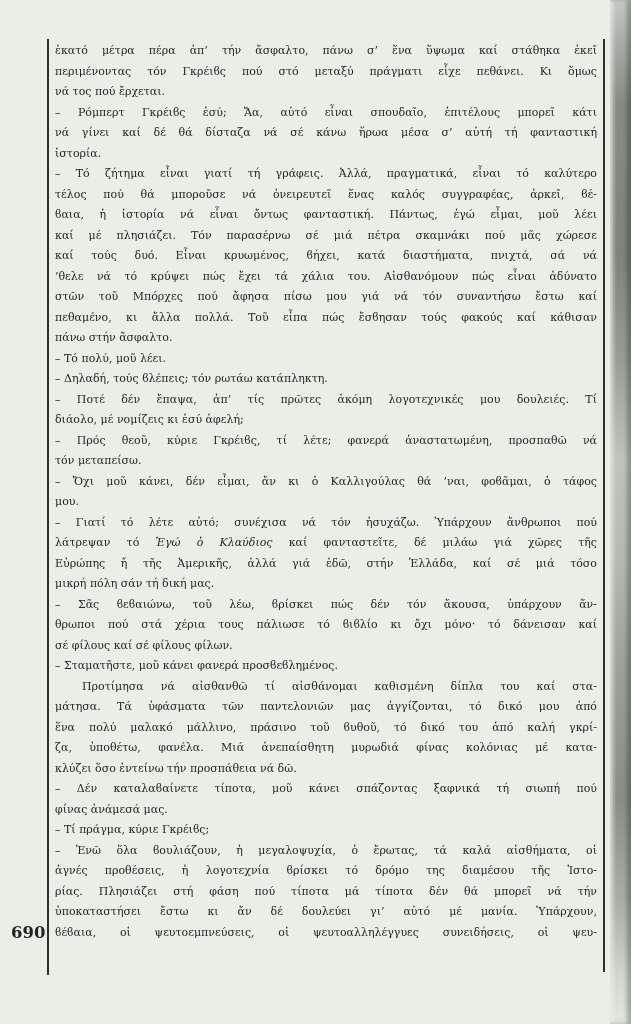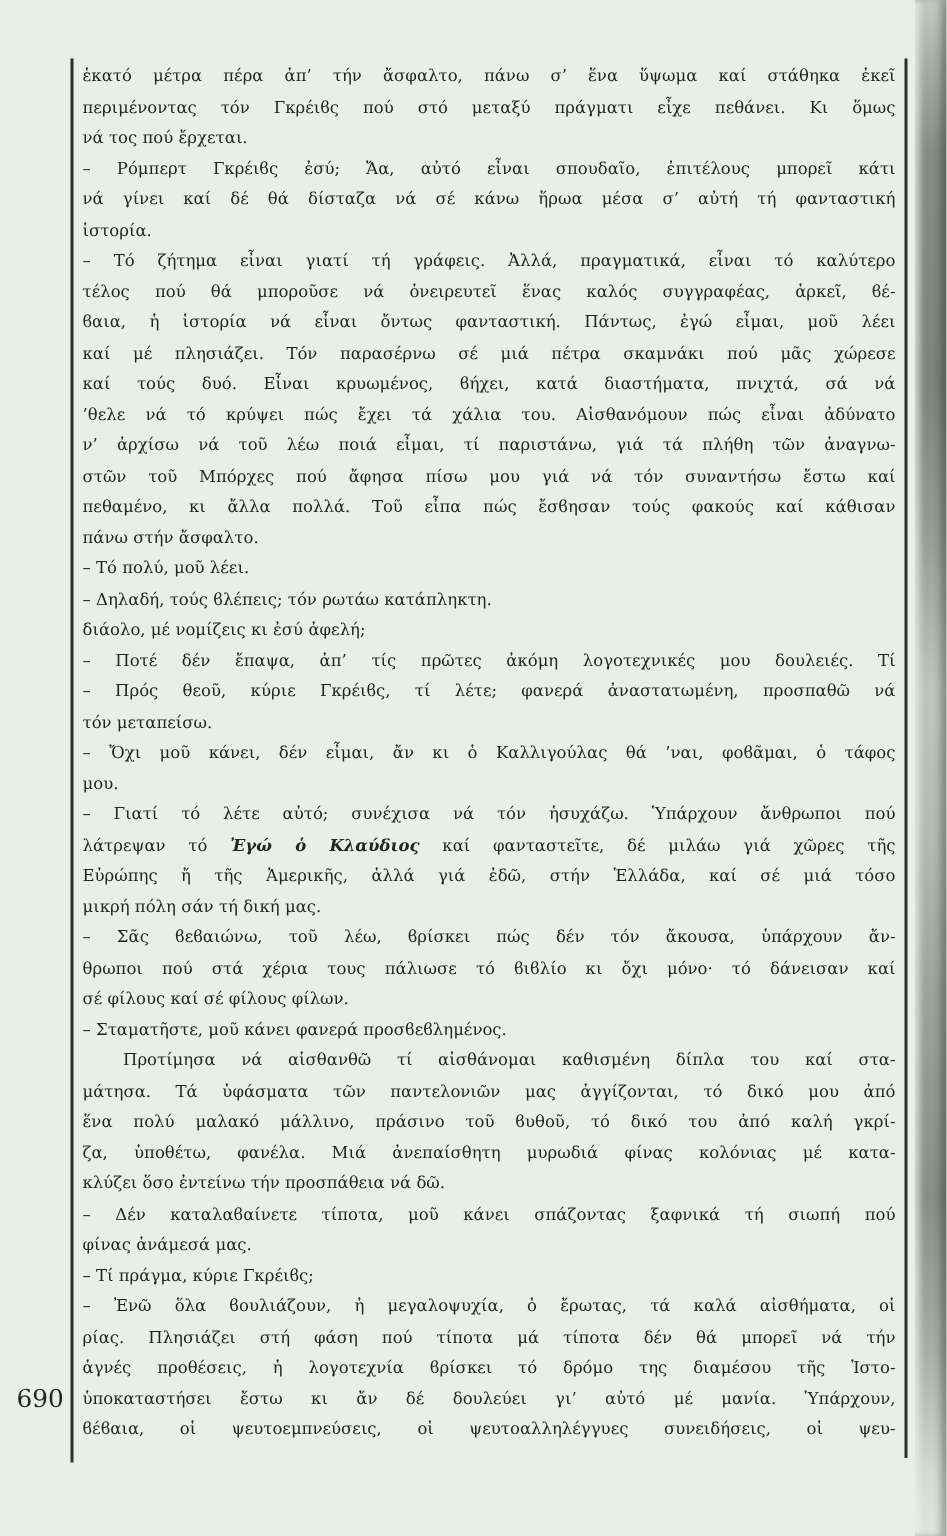--- a/index.html
+++ b/index.html
@@ -29,41 +29,42 @@
     width: 2px;
     background: var(--rule, #2e2e2c);
   }
   .rule-left  { left: 47px;  top: 39px; height: 936px; }
   .rule-right { left: 603px; top: 39px; height: 933px; }
   .page-number {
     position: absolute;
     left: 11px; top: 923px;
     font-size: 16.5px;
     color: var(--ink, #242424);
+    font-weight: bold;
   }
   .text-block {
     position: absolute;
     left: 55px; top: 41px;
     width: 542px;
     color: var(--ink, #242424);
     font-size: 11px;
   }
   .line {
     height: 20.5px;
     line-height: 20.5px;
     white-space: nowrap;
     text-align: right;
     text-align-last: left;
   }
   .line.j {
     text-align: justify;
     text-align-last: justify;
   }
   .line.ind { padding-left: 27px; }
-  .line em { font-style: italic; font-weight: bold; }
+  .line em { font-style: italic; }
 </style>
 </head>
 <body>
 
 <div class="page">
   <div class="edge-strip"></div>
   <div class="rule rule-left"></div>
   <div class="rule rule-right"></div>
   <div class="page-number">690</div>
   <div class="text-block">
@@ -72,28 +73,27 @@
       <div class="line">νά τος πού ἔρχεται.</div>
       <div class="line j">– Ρόμπερτ Γκρέιϐς ἐσύ; Ἄα, αὐτό εἶναι σπουδαῖο, ἐπιτέλους μπορεῖ κάτι</div>
       <div class="line j">νά γίνει καί δέ θά δίσταζα νά σέ κάνω ἥρωα μέσα σ’ αὐτή τή φανταστική</div>
       <div class="line">ἱστορία.</div>
       <div class="line j">– Τό ζήτημα εἶναι γιατί τή γράφεις. Ἀλλά, πραγματικά, εἶναι τό καλύτερο</div>
       <div class="line j">τέλος πού θά μποροῦσε νά ὀνειρευτεῖ ἕνας καλός συγγραφέας, ἀρκεῖ, ϐέ-</div>
       <div class="line j">ϐαια, ἡ ἱστορία νά εἶναι ὄντως φανταστική. Πάντως, ἐγώ εἶμαι, μοῦ λέει</div>
       <div class="line j">καί μέ πλησιάζει. Τόν παρασέρνω σέ μιά πέτρα σκαμνάκι πού μᾶς χώρεσε</div>
       <div class="line j">καί τούς δυό. Εἶναι κρυωμένος, ϐήχει, κατά διαστήματα, πνιχτά, σά νά</div>
       <div class="line j">’θελε νά τό κρύψει πώς ἔχει τά χάλια του. Αἰσθανόμουν πώς εἶναι ἀδύνατο</div>
-      <div class="line j">ν’ ἀρχίσω νά τοῦ λέω ποιά εἶμαι, τί παριστάνω, γιά τά πλήθη τῶν ἀναγνω-</div>
       <div class="line j">στῶν τοῦ Μπόρχες πού ἄφησα πίσω μου γιά νά τόν συναντήσω ἔστω καί</div>
       <div class="line j">πεθαμένο, κι ἄλλα πολλά. Τοῦ εἶπα πώς ἔσϐησαν τούς φακούς καί κάθισαν</div>
       <div class="line">πάνω στήν ἄσφαλτο.</div>
       <div class="line">– Τό πολύ, μοῦ λέει.</div>
       <div class="line">– Δηλαδή, τούς ϐλέπεις; τόν ρωτάω κατάπληκτη.</div>
+      <div class="line j">– Ποτέ δέν ἔπαψα, ἀπ’ τίς πρῶτες ἀκόμη λογοτεχνικές μου δουλειές. Τί</div>
       <div class="line">διάολο, μέ νομίζεις κι ἐσύ ἀφελή;</div>
-      <div class="line j">– Ποτέ δέν ἔπαψα, ἀπ’ τίς πρῶτες ἀκόμη λογοτεχνικές μου δουλειές. Τί</div>
       <div class="line j">– Πρός θεοῦ, κύριε Γκρέιϐς, τί λέτε; φανερά ἀναστατωμένη, προσπαθῶ νά</div>
       <div class="line">τόν μεταπείσω.</div>
       <div class="line j">– Ὄχι μοῦ κάνει, δέν εἶμαι, ἄν κι ὁ Καλλιγούλας θά ’ναι, φοϐᾶμαι, ὁ τάφος</div>
       <div class="line">μου.</div>
       <div class="line j">– Γιατί τό λέτε αὐτό; συνέχισα νά τόν ἡσυχάζω. Ὑπάρχουν ἄνθρωποι πού</div>
       <div class="line j">λάτρεψαν τό <em>Ἐγώ ὁ Κλαύδιος</em> καί φανταστεῖτε, δέ μιλάω γιά χῶρες τῆς</div>
       <div class="line j">Εὐρώπης ἤ τῆς Ἀμερικῆς, ἀλλά γιά ἐδῶ, στήν Ἑλλάδα, καί σέ μιά τόσο</div>
       <div class="line">μικρή πόλη σάν τή δική μας.</div>
       <div class="line j">– Σᾶς ϐεϐαιώνω, τοῦ λέω, ϐρίσκει πώς δέν τόν ἄκουσα, ὑπάρχουν ἄν-</div>
       <div class="line j">θρωποι πού στά χέρια τους πάλιωσε τό ϐιϐλίο κι ὄχι μόνο· τό δάνεισαν καί</div>
@@ -101,18 +101,18 @@
       <div class="line">– Σταματῆστε, μοῦ κάνει φανερά προσϐεϐλημένος.</div>
       <div class="line j ind">Προτίμησα νά αἰσθανθῶ τί αἰσθάνομαι καθισμένη δίπλα του καί στα-</div>
       <div class="line j">μάτησα. Τά ὑφάσματα τῶν παντελονιῶν μας ἀγγίζονται, τό δικό μου ἀπό</div>
       <div class="line j">ἕνα πολύ μαλακό μάλλινο, πράσινο τοῦ ϐυθοῦ, τό δικό του ἀπό καλή γκρί-</div>
       <div class="line j">ζα, ὑποθέτω, φανέλα. Μιά ἀνεπαίσθητη μυρωδιά φίνας κολόνιας μέ κατα-</div>
       <div class="line">κλύζει ὅσο ἐντείνω τήν προσπάθεια νά δῶ.</div>
       <div class="line j">– Δέν καταλαϐαίνετε τίποτα, μοῦ κάνει σπάζοντας ξαφνικά τή σιωπή πού</div>
       <div class="line">φίνας ἀνάμεσά μας.</div>
       <div class="line">– Τί πράγμα, κύριε Γκρέιϐς;</div>
       <div class="line j">– Ἐνῶ ὅλα ϐουλιάζουν, ἡ μεγαλοψυχία, ὁ ἔρωτας, τά καλά αἰσθήματα, οἱ</div>
+      <div class="line j">ἁγνές προθέσεις, ἡ λογοτεχνία ϐρίσκει τό δρόμο της διαμέσου τῆς Ἱστο-</div>
       <div class="line j">ρίας. Πλησιάζει στή φάση πού τίποτα μά τίποτα δέν θά μπορεῖ νά τήν</div>
-      <div class="line j">ἁγνές προθέσεις, ἡ λογοτεχνία ϐρίσκει τό δρόμο της διαμέσου τῆς Ἱστο-</div>
       <div class="line j">ὑποκαταστήσει ἔστω κι ἄν δέ δουλεύει γι’ αὐτό μέ μανία. Ὑπάρχουν,</div>
       <div class="line j">ϐέϐαια, οἱ ψευτοεμπνεύσεις, οἱ ψευτοαλληλέγγυες συνειδήσεις, οἱ ψευ-</div>
     </div>
 </div>
 
 </body></html>

